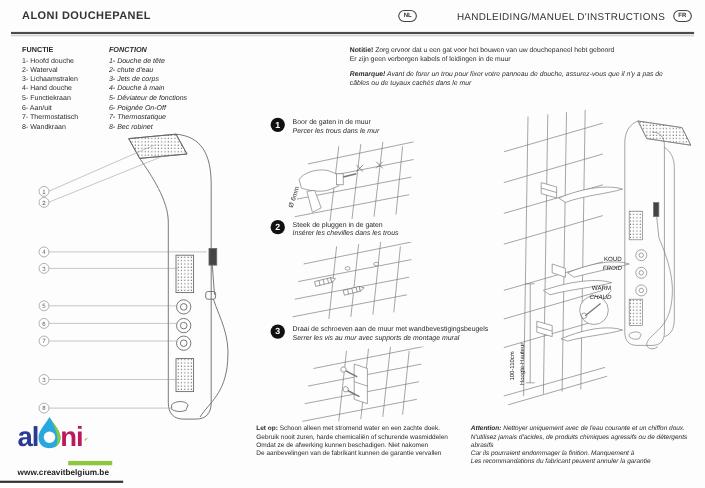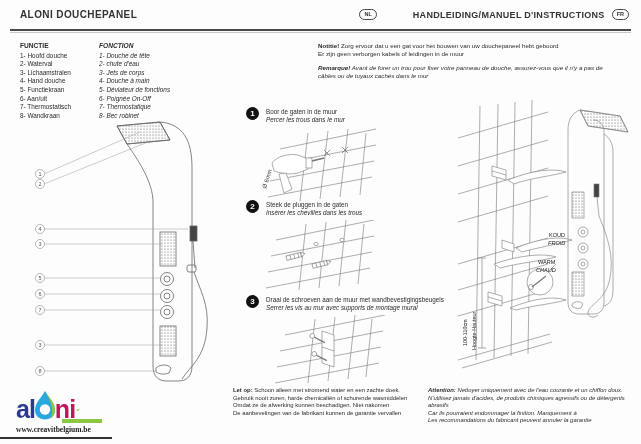--- a/index.html
+++ b/index.html
@@ -6,43 +6,43 @@
   #page{
     position:relative;width:641px;height:444px;background:#fdfdfd;
     font-family:"Liberation Sans",sans-serif;color:#2a2a2a;overflow:hidden;
   }
   .abs{position:absolute;}
   
   #hdr-title{left:20px;top:9px;font-size:10px;font-weight:bold;letter-spacing:.4px;color:#333;}
   #hdr-right{right:12px;top:9px;display:flex;align-items:center;gap:7px;}
   .badge{border:1px solid #444;border-radius:8px;font-size:5.5px;font-weight:bold;
     padding:1px 4px;color:#333;line-height:7px;}
-  #hdr-manual{font-size:9px;font-weight:700;letter-spacing:.3px;color:#333;margin-left:29px;}
+  #hdr-manual{font-size:9px;font-weight:400;letter-spacing:.3px;color:#333;margin-left:29px;}
   #hdr-rule{left:10px;top:29px;width:621px;height:2px;background:#4a4a4a;}
   #hdr-rule2{left:10px;top:32px;width:621px;height:1px;background:#c9c9c9;}
   
   #func{left:20px;top:42px;width:215px;display:flex;gap:28px;font-size:6.4px;line-height:8.6px;}
   .func-col .hd{font-weight:bold;font-size:6.6px;margin-bottom:1px;}
   .fr{font-style:italic;}
   .func-col div{white-space:nowrap;}
   
   #notice{left:318px;top:42px;width:318px;font-size:6.2px;line-height:8px;}
   #notice .blk{margin-bottom:6px;}
   .bold{font-weight:bold;}
   
   .step-circle{width:13px;height:13px;border-radius:50%;background:#111;color:#fff;
     display:flex;align-items:center;justify-content:center;font-size:8px;font-weight:bold;}
   .step-text{font-size:6.3px;line-height:8px;}
   
   .care{font-size:5.9px;line-height:7.6px;}
   
-  #logo-row{left:16px;top:390px;display:flex;align-items:flex-end;}
+  #logo-row{left:16px;top:378px;display:flex;align-items:flex-end;}
   .logo-letters{font-size:25px;font-weight:bold;line-height:22px;letter-spacing:-1px;}
   #logo-bar{left:62px;top:419px;width:40px;height:4px;}
-  #website{left:16px;top:425px;font-size:7.5px;font-weight:bold;color:#222;font-family:Liberation Serif, serif;}
+  #website{left:16px;top:425px;font-size:7.5px;font-weight:bold;color:#222;}
   #footer-rule{left:0px;top:437px;width:112px;height:2px;background:#333;}
   svg text{font-family:"Liberation Sans",sans-serif;}
 </style>
 </head>
 <body>
 
 <div id="page">
 
   <div class="abs" id="hdr-title">ALONI DOUCHEPANEL</div>
   <div class="abs" id="hdr-right">

